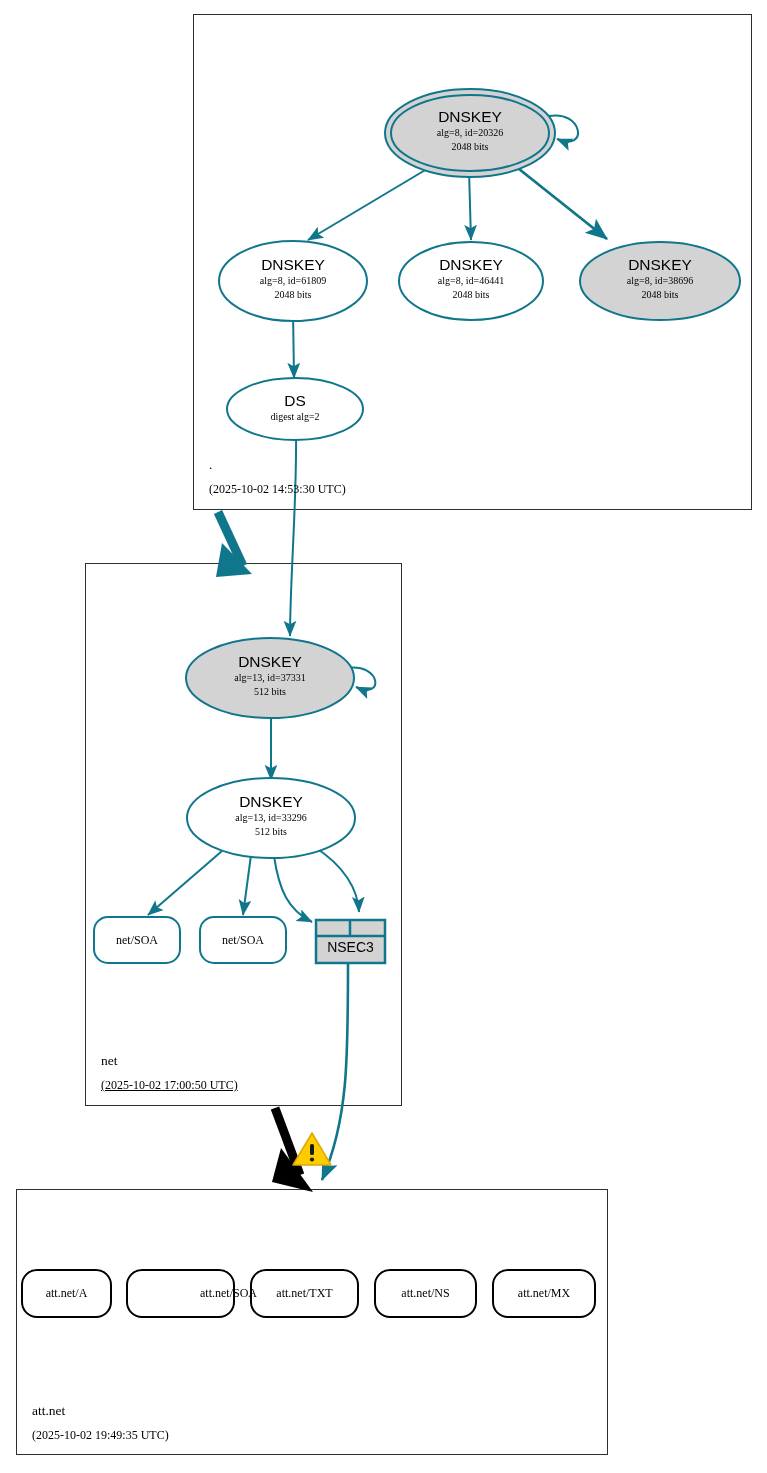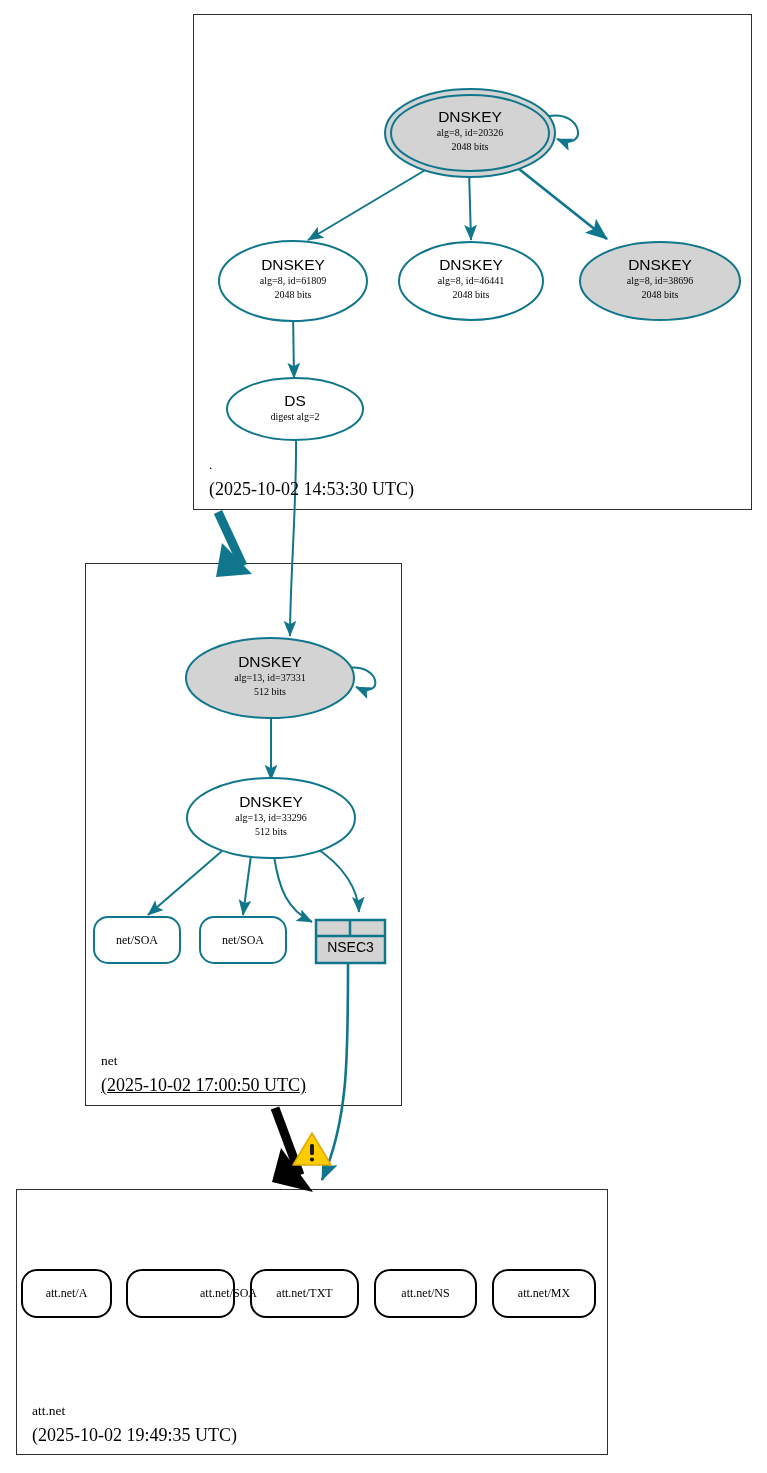--- a/index.html
+++ b/index.html
@@ -34,21 +34,21 @@
     position: absolute;
     font-family: "Liberation Serif", serif;
     color: #000000;
     white-space: nowrap;
   }
   .zone-name {
     font-size: 13.5px;
     line-height: 16px;
   }
   .zone-time {
-    font-size: 18px;
+    font-size: 12px;
     line-height: 16px;
     text-align: center;
   }
   .node-text {
     position: absolute;
     text-align: center;
     color: #000000;
     pointer-events: none;
     white-space: nowrap;
   }

